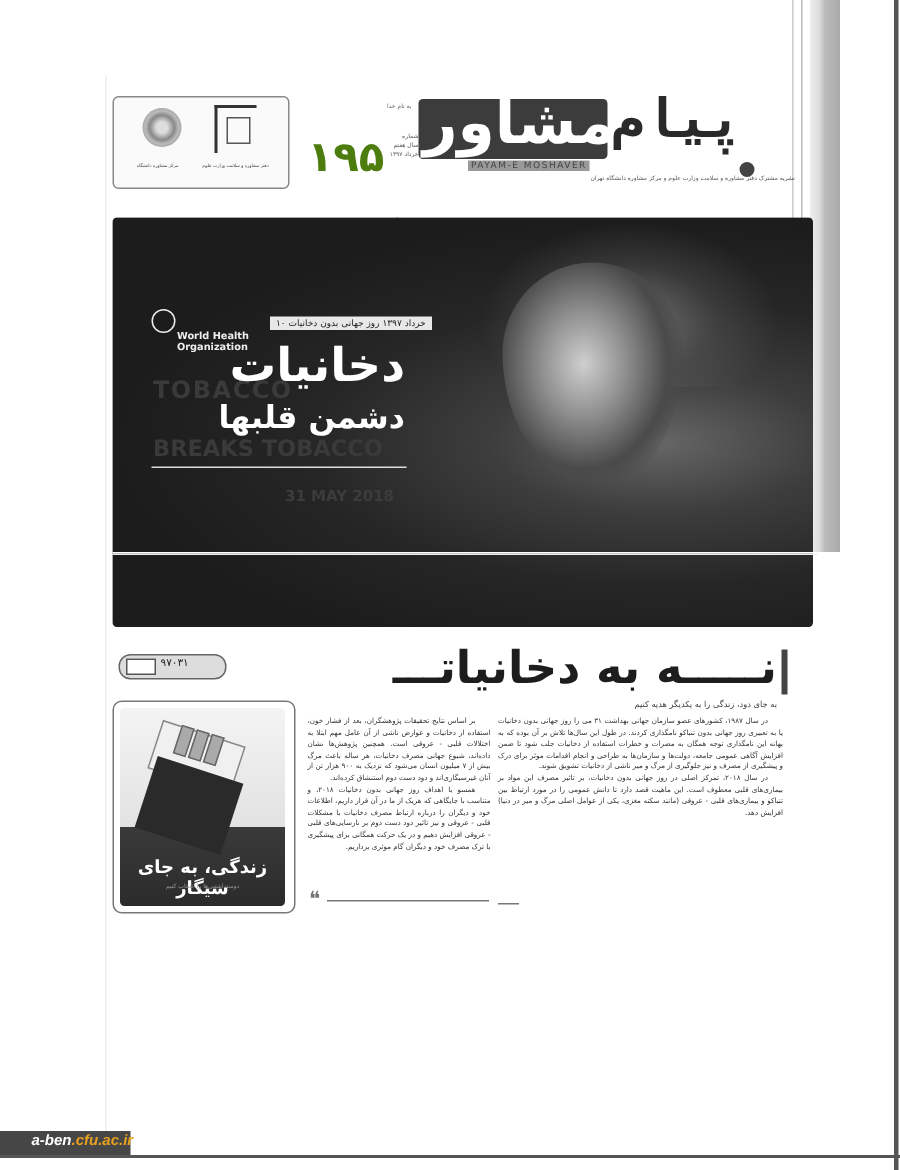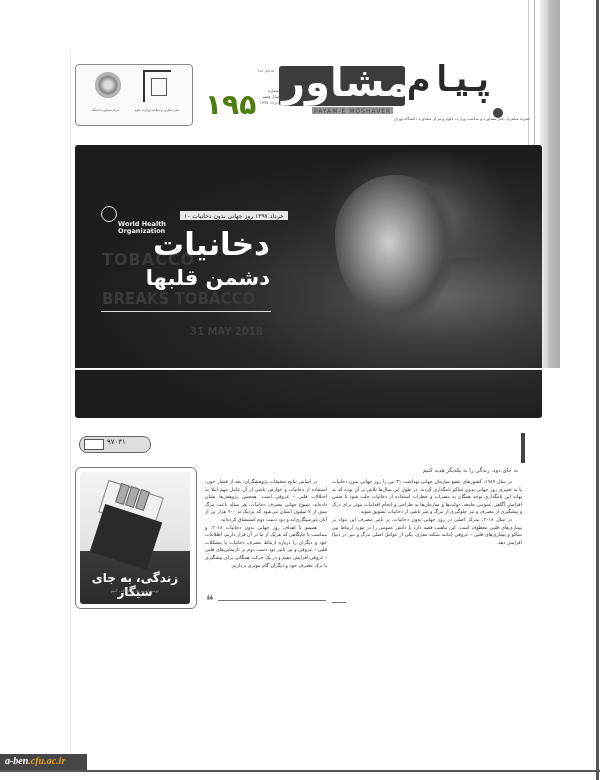--- a/index.html
+++ b/index.html
@@ -77,21 +77,21 @@
   .col { position:absolute; font-size:4.8px; line-height:7.6px; color:#333; text-align:justify; direction:rtl; }
   .col p { margin:0; text-indent:10px; }
   .col-right { left:332px; top:478px; width:190px; }
   .col-mid { left:205px; top:478px; width:122px; }
   .quote-rule { position:absolute; left:218px; top:600px; width:108px; height:1px; background:#777; }
   .quote-icon { position:absolute; left:206px; top:593px; font-size:14px; color:#777; line-height:14px; font-family:"DejaVu Serif", serif; }
   .col-end-rule { position:absolute; left:332px; top:602px; width:14px; height:1px; background:#777; }
 
   
   .watermark { position:absolute; left:0; top:754px; width:87px; height:16px; background:#464646; }
-  .wm-a { position:absolute; left:5px; top:755px; font-size:10px; font-style:italic; font-weight:bold; color:#fff; font-family:Liberation Serif, serif; }
+  .wm-a { position:absolute; left:21px; top:755px; font-size:10px; font-style:italic; font-weight:bold; color:#fff; font-family:Liberation Sans, sans-serif; }
   .wm-b { color:#e8a020; }
 </style>
 </head>
 <body>
 
 <div class="page">
   <div class="page-shadow"></div>
   <div class="page-line" style="left:70px;top:50px;height:720px;background:#eee;"></div>
   <div class="page-line" style="left:528px;top:0;height:368px;"></div>
   <div class="page-line" style="left:534px;top:0;height:368px;background:#bbb;"></div>
@@ -130,20 +130,21 @@
   <div class="hero-title2">دشمن قلبها</div>
   <div class="hero-rule"></div>
   <div class="hero-ghost3">31 MAY 2018</div>
 
   <div class="seam"></div>
 
   <div class="sms-badge"></div>
   <div class="sms-env"></div>
   <div class="sms-text">۹۷۰۳۱</div>
   <div class="article-bar"></div>
+  <div class="article-title">نـــــه به دخانیاتـــ</div>
   <div class="article-subtitle">به جای دود، زندگی را به یکدیگر هدیه کنیم</div>
 
   <div class="promo-box"></div>
   <div class="promo-inner"></div>
   <div class="pack-top"></div>
   <div class="pack-body"></div>
   <div class="cig" style="left:118px;top:484px;transform:rotate(18deg);"></div>
   <div class="cig" style="left:128px;top:487px;transform:rotate(18deg);"></div>
   <div class="cig" style="left:138px;top:490px;transform:rotate(18deg);"></div>
   <div class="promo-title">زندگی، به جای سیگار</div>

